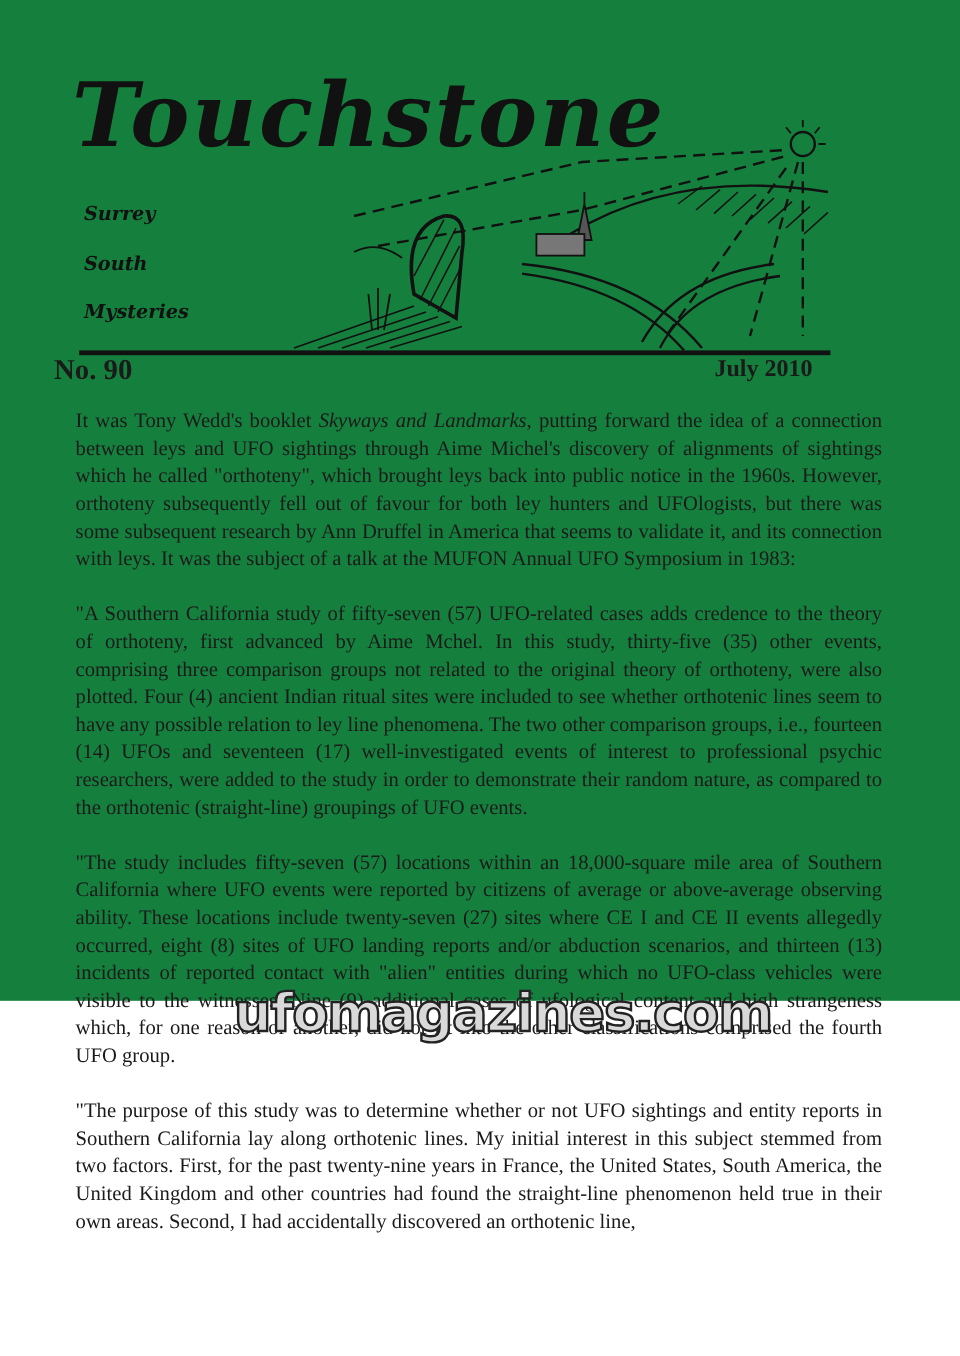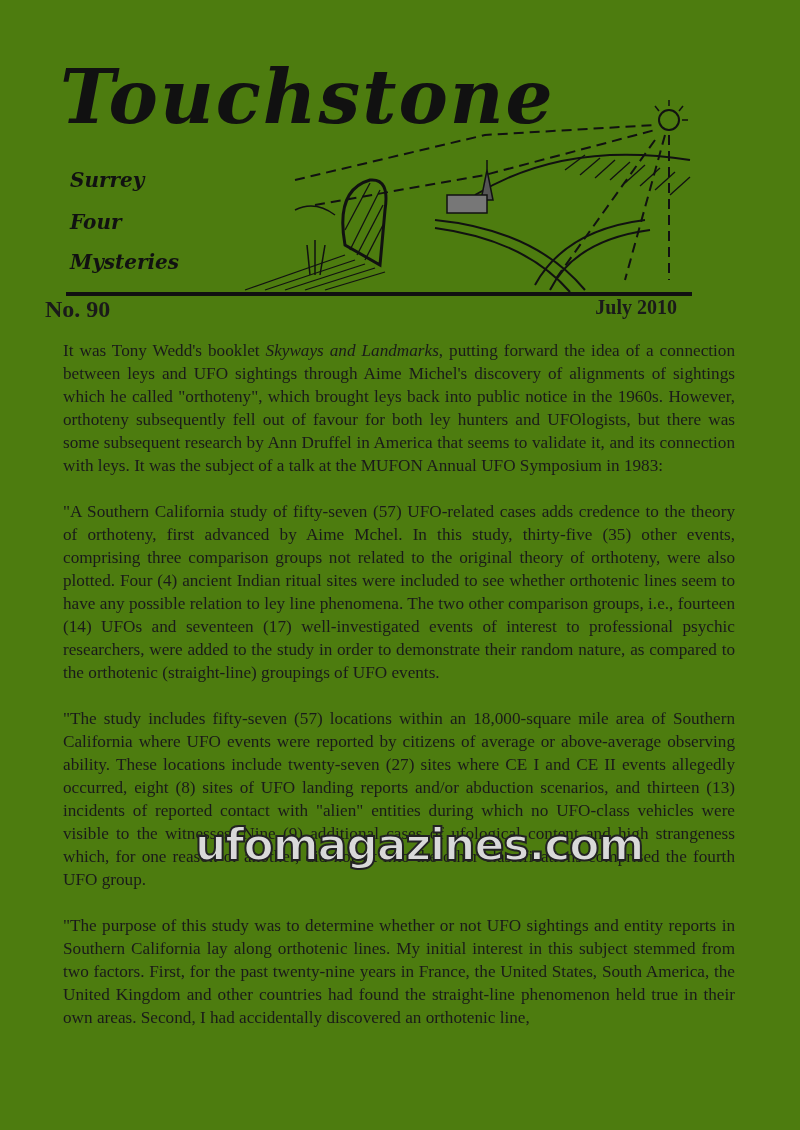--- a/index.html
+++ b/index.html
@@ -1,39 +1,39 @@
 <!DOCTYPE html>
 <html><head>
 <meta charset="utf-8">
 <style>
   html, body { margin:0; padding:0; background:#ffffff; }
   body { width:800px; height:1130px; position:relative; overflow:hidden; font-family:"Liberation Serif", serif; color:#1a1a1a; }
-  .page { position:absolute; left:0; top:0; width:800px; height:1130px; background:#4d7c0f; }
+  .page { position:absolute; left:0; top:0; width:800px; height:834px; background:#15803d; }
   .masthead { position:absolute; left:60px; top:60px; width:630px; height:232px; }
   .title { position:absolute; left:0; top:0; font-family:"DejaVu Serif", serif; font-size:74px; font-weight:bold; letter-spacing:2px; color:#111; line-height:1; font-style:italic; }
-  .subtitle { position:absolute; left:10px; font-family:"DejaVu Serif", serif; font-style:italic; font-size:20px; font-weight:bold; color:#111; }
+  .subtitle { position:absolute; left:10px; font-family:"DejaVu Serif", serif; font-style:italic; font-size:16px; font-weight:bold; color:#111; }
   .sub1 { top:108px; } .sub2 { top:150px; } .sub3 { top:190px; }
   .illus { position:absolute; left:125px; top:20px; width:508px; height:215px; }
   .rule { position:absolute; left:6px; top:232px; width:626px; height:4px; background:#111; }
   .issue { position:absolute; left:45px; top:296px; font-size:24px; font-weight:bold; }
   .date { position:absolute; right:123px; top:296px; font-size:20px; font-weight:bold; }
   .headline { position:absolute; left:0; width:800px; top:315px; text-align:center; font-size:17px; font-weight:bold; letter-spacing:-0.3px; }
   .body { position:absolute; left:46px; width:672px; top:339px; font-size:17.2px; line-height:23px; text-align:justify;margin-left:17px; }
   .body p { margin:0 0 23px 0; }
   .watermark { position:absolute; left:195px; top:823px; font-family:"DejaVu Sans", sans-serif; font-weight:bold; font-size:44px; color:#d9d9d9; -webkit-text-stroke:2px #222; letter-spacing:-1px; line-height:1; }
 </style>
 </head>
 <body>
 
 <div class="page">
 
   <div class="masthead">
     <div class="title">Touchstone</div>
     <div class="subtitle sub1">Surrey</div>
-    <div class="subtitle sub2">Four</div>
+    <div class="subtitle sub2">South</div>
     <div class="subtitle sub3">Mysteries</div>
 
     <svg class="illus" viewBox="0 0 508 215" xmlns="http://www.w3.org/2000/svg">
 
       <circle cx="484" cy="40" r="10" fill="none" stroke="#111" stroke-width="2"></circle>
       <g stroke="#111" stroke-width="1.5">
         <line x1="484" y1="20" x2="484" y2="26"></line>
           <line x1="470" y1="26" x2="474" y2="31"></line>
         <line x1="498" y1="26" x2="494" y2="31"></line>
           <line x1="503" y1="40" x2="497" y2="40"></line>

